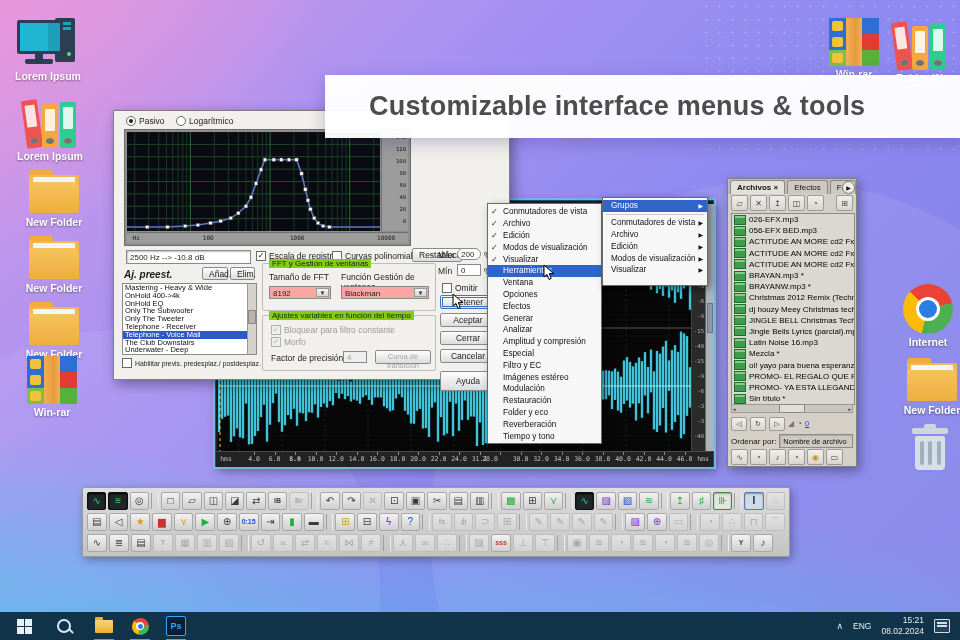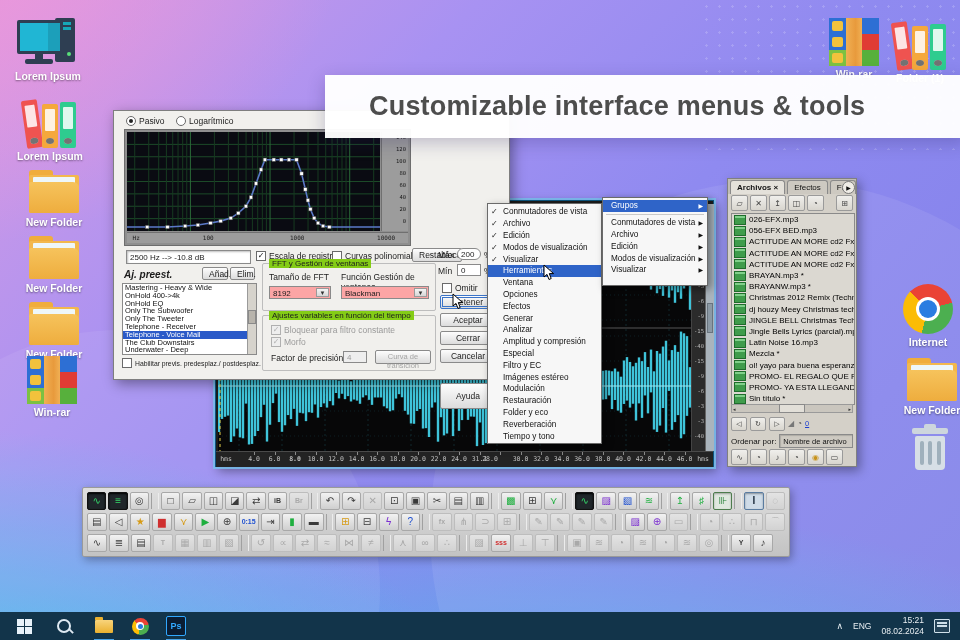--- a/index.html
+++ b/index.html
@@ -1152,21 +1152,21 @@
     </div>
 
     <div class="chk" style="left:328px;top:172px;">
       <span class="box"></span>
         <span>Omitir</span>
       </div>
     <button class="b3 deffocus" style="left:326px;top:184px;width:56px;height:14px;">Detener</button>
     <button class="b3" style="left:326px;top:202px;width:56px;height:14px;">Aceptar</button>
     <button class="b3" style="left:326px;top:220px;width:56px;height:14px;">Cerrar</button>
     <button class="b3" style="left:326px;top:238px;width:56px;height:14px;">Cancelar</button>
-    <button class="b3" style="left:326px;top:272px;width:56px;height:26px;">Ayuda</button>
+    <button class="b3" style="left:326px;top:260px;width:56px;height:20px;">Ayuda</button>
   </div>
 
   <div id="ctxmenu">
       <div class="mitem">
         <span class="ck">✓</span>
         <span>Conmutadores de vista</span>
       </div>
       <div class="mitem">
         <span class="ck">✓</span>
         <span>Archivo</span>

